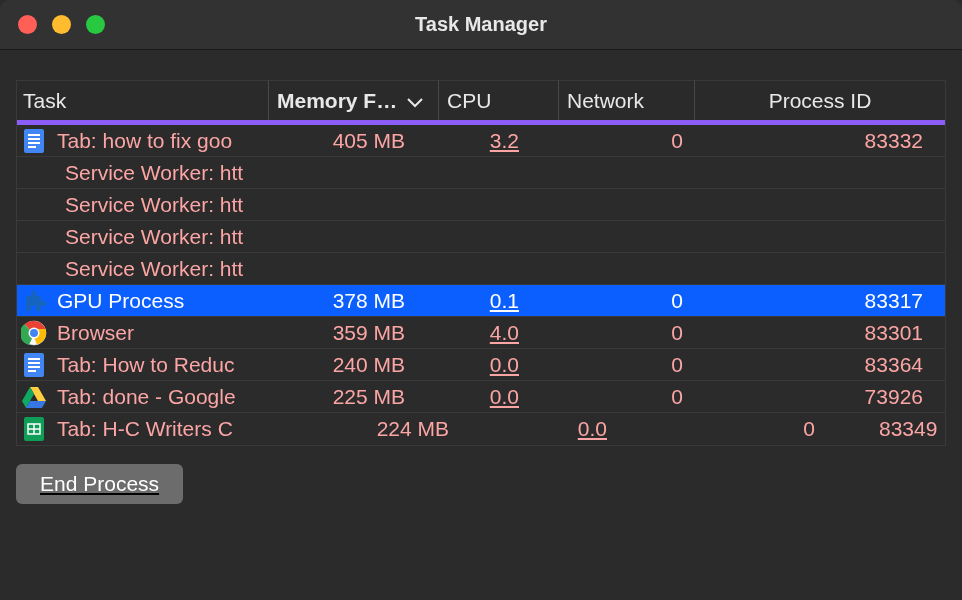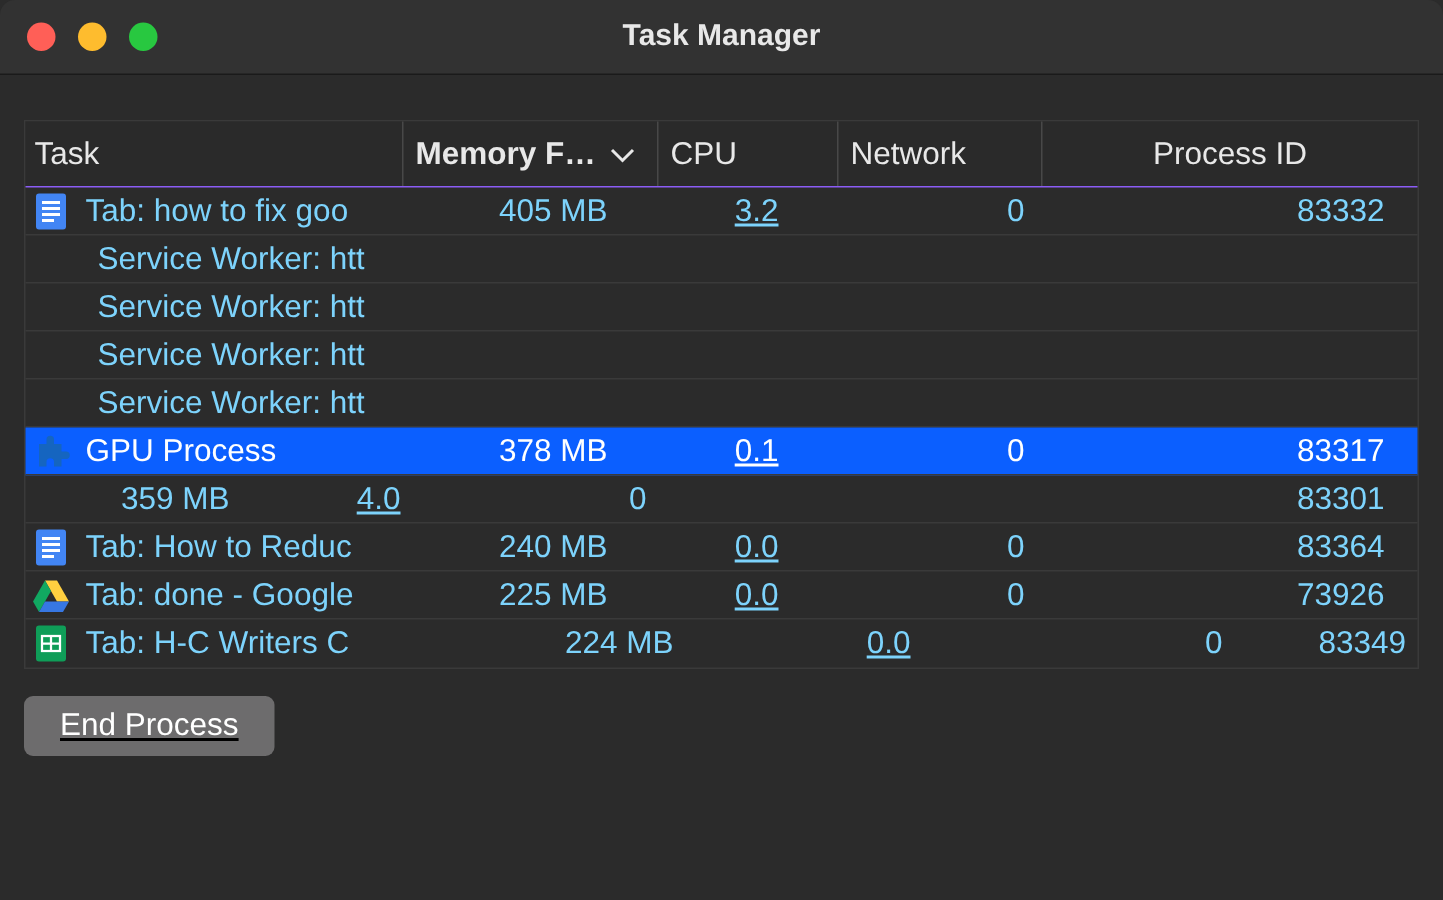--- a/index.html
+++ b/index.html
@@ -48,21 +48,21 @@
       padding: 30px 16px 16px 16px;
     }
     .table-container {
       border: 1px solid #3a3a3a;
       background: #2b2b2b;
     }
     .table-header {
       display: flex;
       height: 44px;
       align-items: center;
-      border-bottom: 1px solid #8b5cf6;
+      border-bottom: 5px solid #8b5cf6;
       background: #2a2a2a;
     }
     .th {
       color: #e8e8e8;
       font-size: 21px;
       font-weight: 400;
       padding: 0 8px;
       display: flex;
       align-items: center;
       height: 100%;
@@ -77,21 +77,21 @@
     .col-network { width: 136px; justify-content: flex-start; }
     .col-pid { flex: 1; justify-content: center; }
     .sort-arrow {
       margin-left: 10px;
       display: inline-block;
     }
     .row {
       display: flex;
       height: 32px;
       align-items: center;
-      color: #7dd3fc;
+      color: #fca5a5;
       font-size: 21px;
       border-bottom: 1px solid #3a3a3a;
     }
     .row.selected {
       background: #0b5fff;
       color: #ffffff;
     }
     .row:last-child { border-bottom: none; gap: 44px; }
     .cell {
       padding: 0 8px;
@@ -240,20 +240,34 @@
               </svg>
             </span>
             <span class="task-label">GPU Process</span>
           </div>
           <div class="cell cell-memory">378 MB</div>
           <div class="cell cell-cpu">0.1</div>
           <div class="cell cell-network">0</div>
           <div class="cell cell-pid">83317</div>
         </div>
         <div class="row">
+          <div class="cell cell-task">
+            <span class="icon">
+              <svg width="26" height="26" viewBox="0 0 26 26">
+                <circle cx="13" cy="13" r="12" fill="#fff"></circle>
+                <circle cx="13" cy="13" r="12" fill="none" stroke="#ddd" stroke-width="0.5"></circle>
+                <path d="M13 1 A12 12 0 0 1 24.5 9 L13 9 A4 4 0 0 0 9.5 11 L3.5 4 A12 12 0 0 1 13 1" fill="#ea4335"></path>
+                <path d="M24.5 9 A12 12 0 0 1 16 24.5 L12 15 A4 4 0 0 0 13 9 Z" fill="#fbbc05"></path>
+                <path d="M3.5 4 L9.5 11 A4 4 0 0 0 12 16 L8 25 A12 12 0 0 1 3.5 4" fill="#34a853"></path>
+                <circle cx="13" cy="13" r="5.5" fill="#fff"></circle>
+                <circle cx="13" cy="13" r="4" fill="#4285f4"></circle>
+              </svg>
+            </span>
+            <span class="task-label">Browser</span>
+          </div>
           <div class="cell cell-memory">359 MB</div>
           <div class="cell cell-cpu">4.0</div>
           <div class="cell cell-network">0</div>
           <div class="cell cell-pid">83301</div>
         </div>
         <div class="row">
           <div class="cell cell-task">
             <span class="icon">
               <svg width="26" height="26" viewBox="0 0 26 26">
                 <rect x="3" y="1" width="20" height="24" rx="2" fill="#4285f4"></rect>

